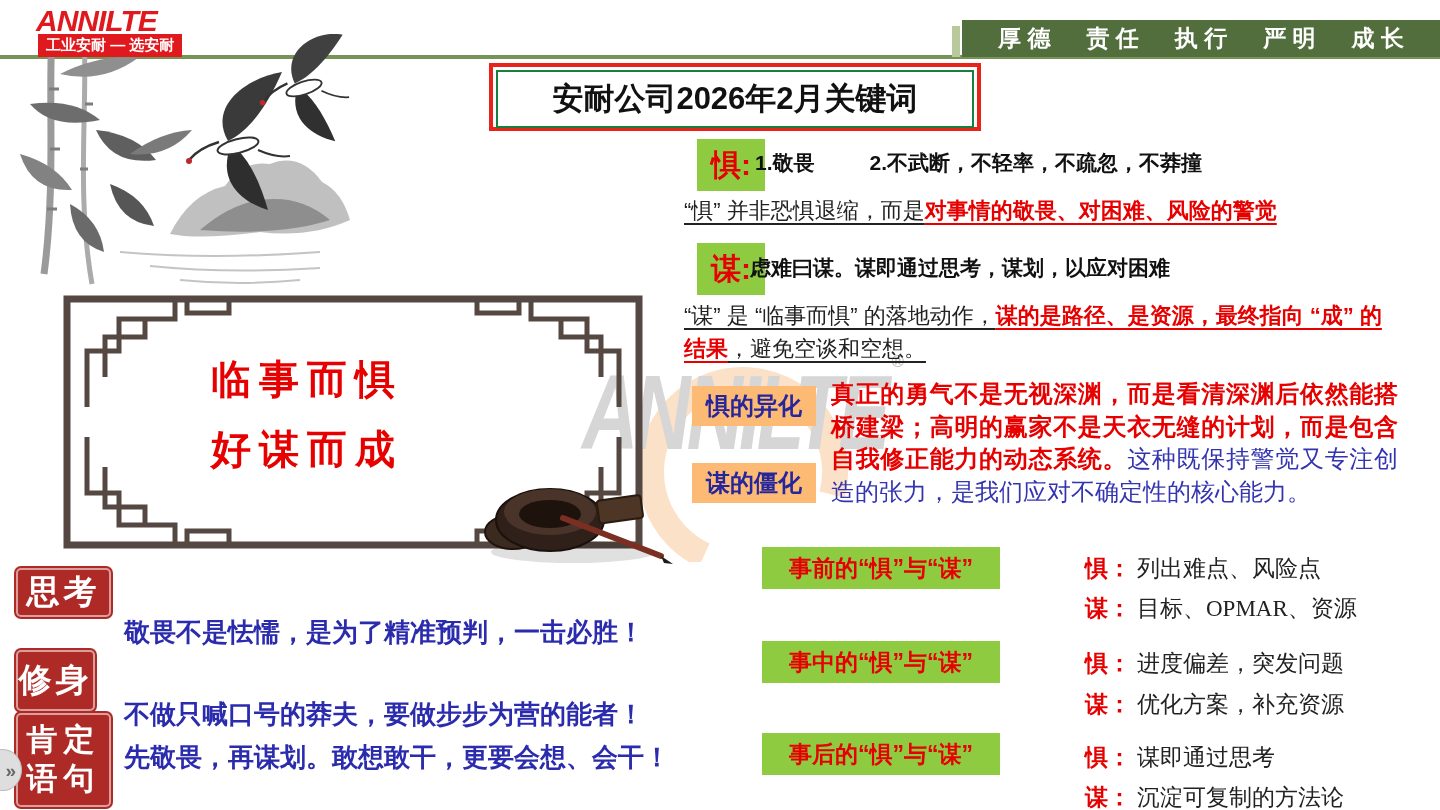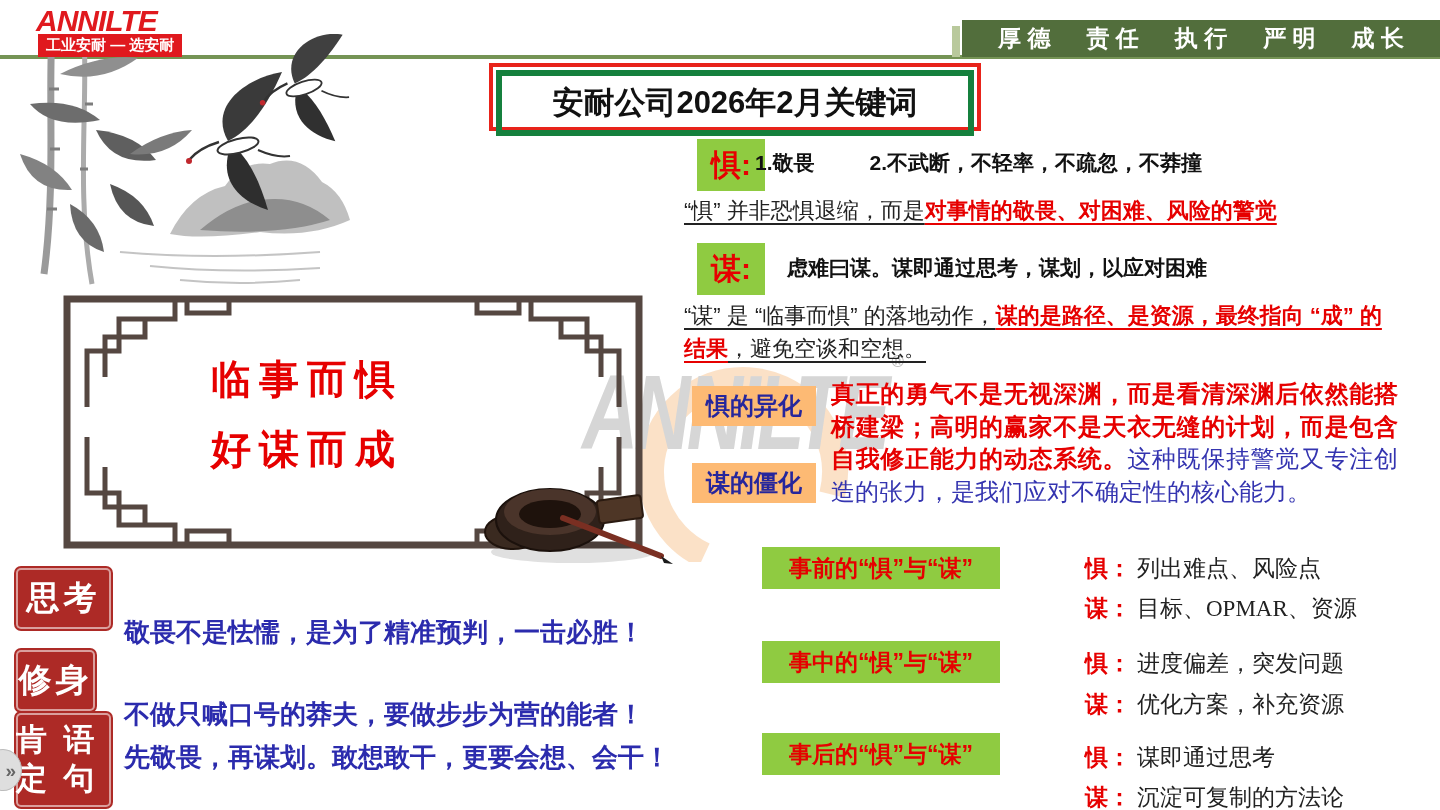--- a/index.html
+++ b/index.html
@@ -16,32 +16,32 @@
     font-weight:bold;padding:2px 8px;z-index:4;white-space:nowrap;margin-left:20px;}
   .green-line{left:0;top:55px;width:1440px;height:4px;background:#759455;z-index:1;}
   .values-bar{left:962px;top:20px;width:478px;height:37px;background:#526e3c;z-index:3;
     display:flex;align-items:center;justify-content:space-evenly;color:#fff;
     font-size:23px;font-weight:bold;}
   .values-notch{left:952px;top:26px;width:8px;height:31px;background:#b9c99c;z-index:3;}
 
   
   .title-box{left:489px;top:63px;width:478px;height:54px;background:#fff;
     border:4px solid #e8231a;padding:3px;z-index:5;}
-  .title-inner{border:6px solid #15803d;height:100%;display:flex;align-items:center;
+  .title-inner{border:2px solid #15803d;height:100%;display:flex;align-items:center;
     justify-content:center;font-size:31px;font-weight:bold;color:#111;white-space:nowrap;}
 
   
   .kw-box{width:68px;height:52px;background:#8fcb41;display:flex;align-items:center;
     justify-content:center;font-size:30px;font-weight:bold;color:#e60000;z-index:2;}
   .ju-box{left:697px;top:139px;}
   .mou-box{left:697px;top:243px;}
   .ju-defs{left:755px;top:149px;display:flex;gap:55px;font-size:21px;font-weight:bold;
     color:#111;z-index:2;white-space:nowrap;}
   .ju-note{left:684px;top:196px;font-size:22px;z-index:2;white-space:nowrap;}
-  .mou-def{left:750px;top:254px;font-size:21px;font-weight:bold;color:#111;z-index:2;white-space:nowrap;margin-left:37px;}
+  .mou-def{left:750px;top:254px;font-size:21px;font-weight:bold;color:#111;z-index:2;white-space:nowrap;}
   .mou-note{left:684px;top:299px;width:715px;font-size:22px;line-height:1.5;z-index:2;}
   .u{text-decoration:underline;text-decoration-thickness:2px;text-underline-offset:5px;}
   .black-reg{color:#222;font-weight:400;}
   .red-bold{color:#e60000;font-weight:bold;}
 
   .alien-box{width:124px;height:40px;background:#fdba74;display:flex;align-items:center;
     justify-content:center;font-size:24px;font-weight:bold;color:#26269c;z-index:2;}
   .alien-ju{left:692px;top:386px;}
   .alien-mou{left:692px;top:463px;}
   .alien-para{left:831px;top:378px;width:567px;font-size:24px;line-height:1.36;
@@ -61,24 +61,24 @@
     font-size:40px;letter-spacing:8px;z-index:2;white-space:nowrap;}
   .motto-1{top:352px;}
   .motto-2{top:422px;}
   .inkstone{left:478px;top:460px;width:195px;height:108px;z-index:2;}
   .ink-painting{left:0;top:34px;width:362px;height:262px;z-index:2;}
 
   
   .seal{background:#ad2a26;color:#fff;display:flex;align-items:center;justify-content:center;
     font-family:"Liberation Serif", serif;font-weight:bold;z-index:2;border-radius:5px;
     box-shadow:0 0 0 2px #ad2a26, inset 0 0 0 2px rgba(255,255,255,.55);}
-  .seal-1{left:16px;top:568px;width:95px;height:61px;font-size:33px;letter-spacing:4px;}
+  .seal-1{left:16px;top:568px;width:95px;height:49px;font-size:33px;letter-spacing:4px;}
   .seal-2{left:16px;top:650px;width:79px;height:61px;font-size:33px;letter-spacing:4px;}
   .seal-3{left:16px;top:713px;width:95px;height:94px;font-size:31px;line-height:1.25;
-    flex-direction:row;letter-spacing:6px;}
+    flex-direction:column;letter-spacing:6px;}
   .seal-text{color:#2b2bad;font-weight:bold;font-size:26px;z-index:2;white-space:nowrap;margin-top:28px;}
   .seal-text-1{left:124px;top:587px;}
   .seal-text-2{left:124px;top:669px;}
   .seal-text-3{left:124px;top:712px;text-align:right;}
 
   
   .expand-tab{left:-16px;top:749px;width:38px;height:42px;background:#dedede;
     border:1px solid #bcbcbc;border-radius:50%;display:flex;align-items:center;
     justify-content:flex-end;padding-right:5px;box-sizing:border-box;z-index:6;cursor:pointer;}
   .expand-tab span{color:#666;font-size:19px;font-weight:bold;line-height:1;}

